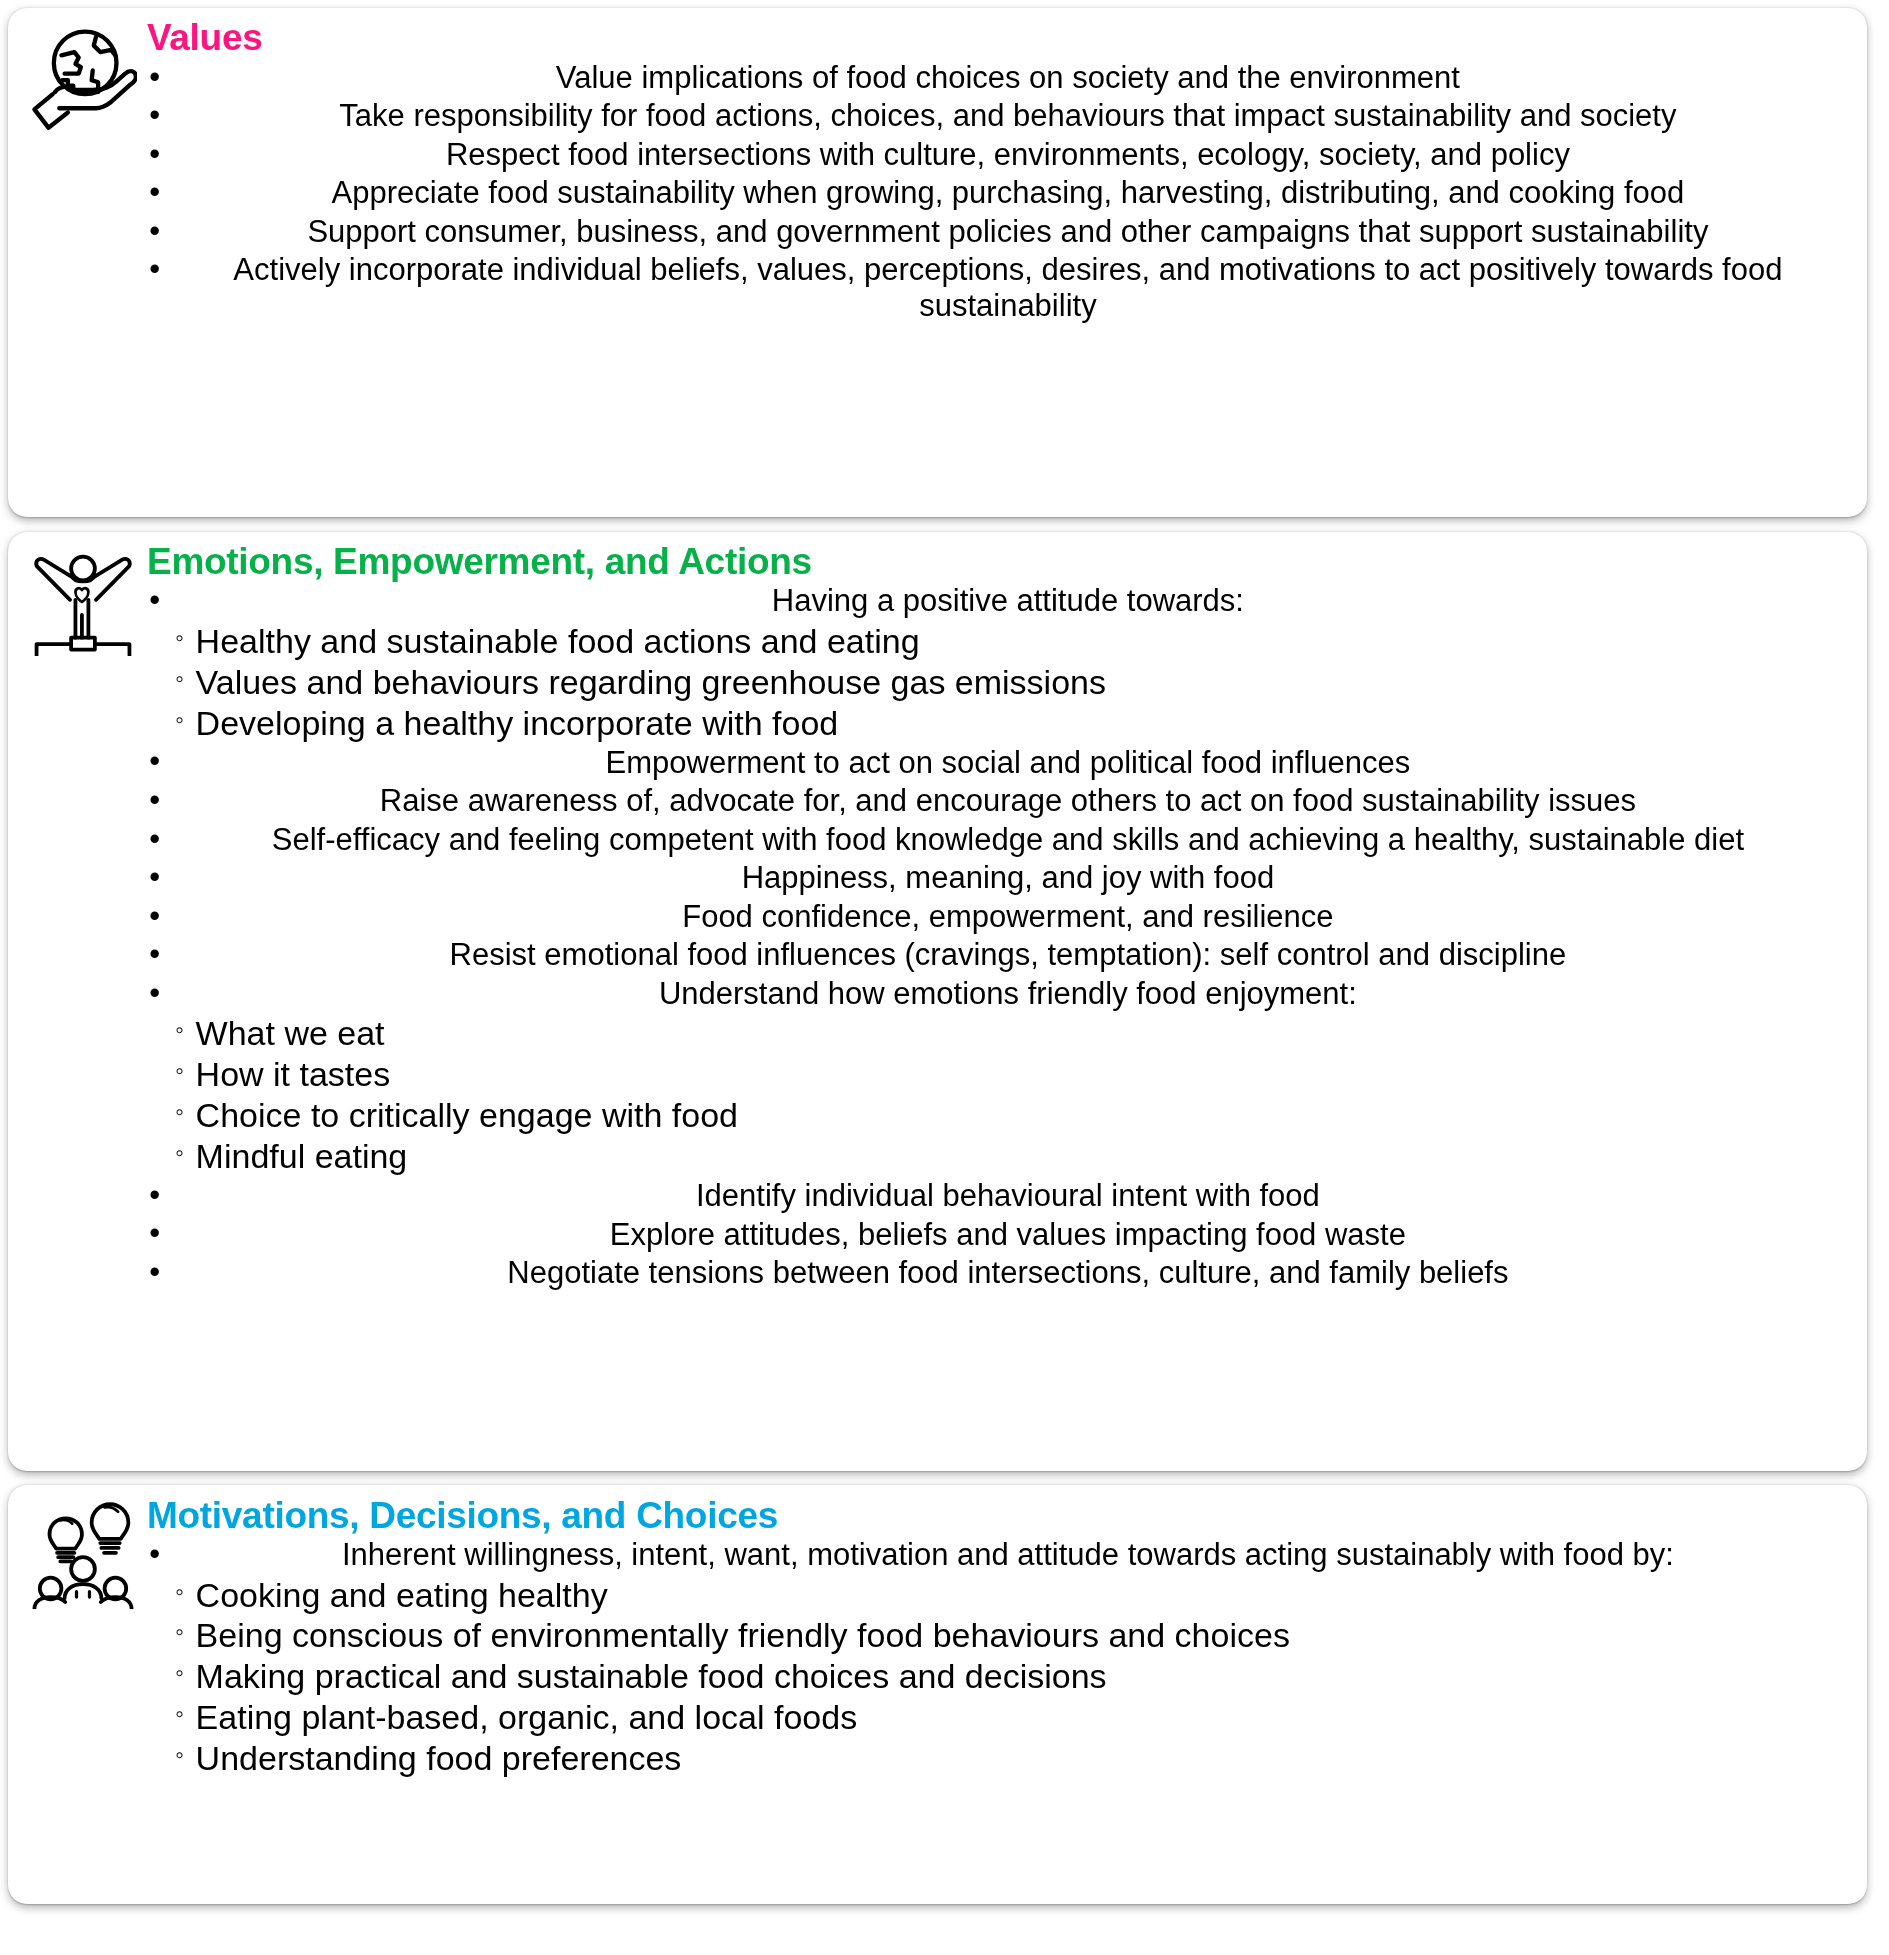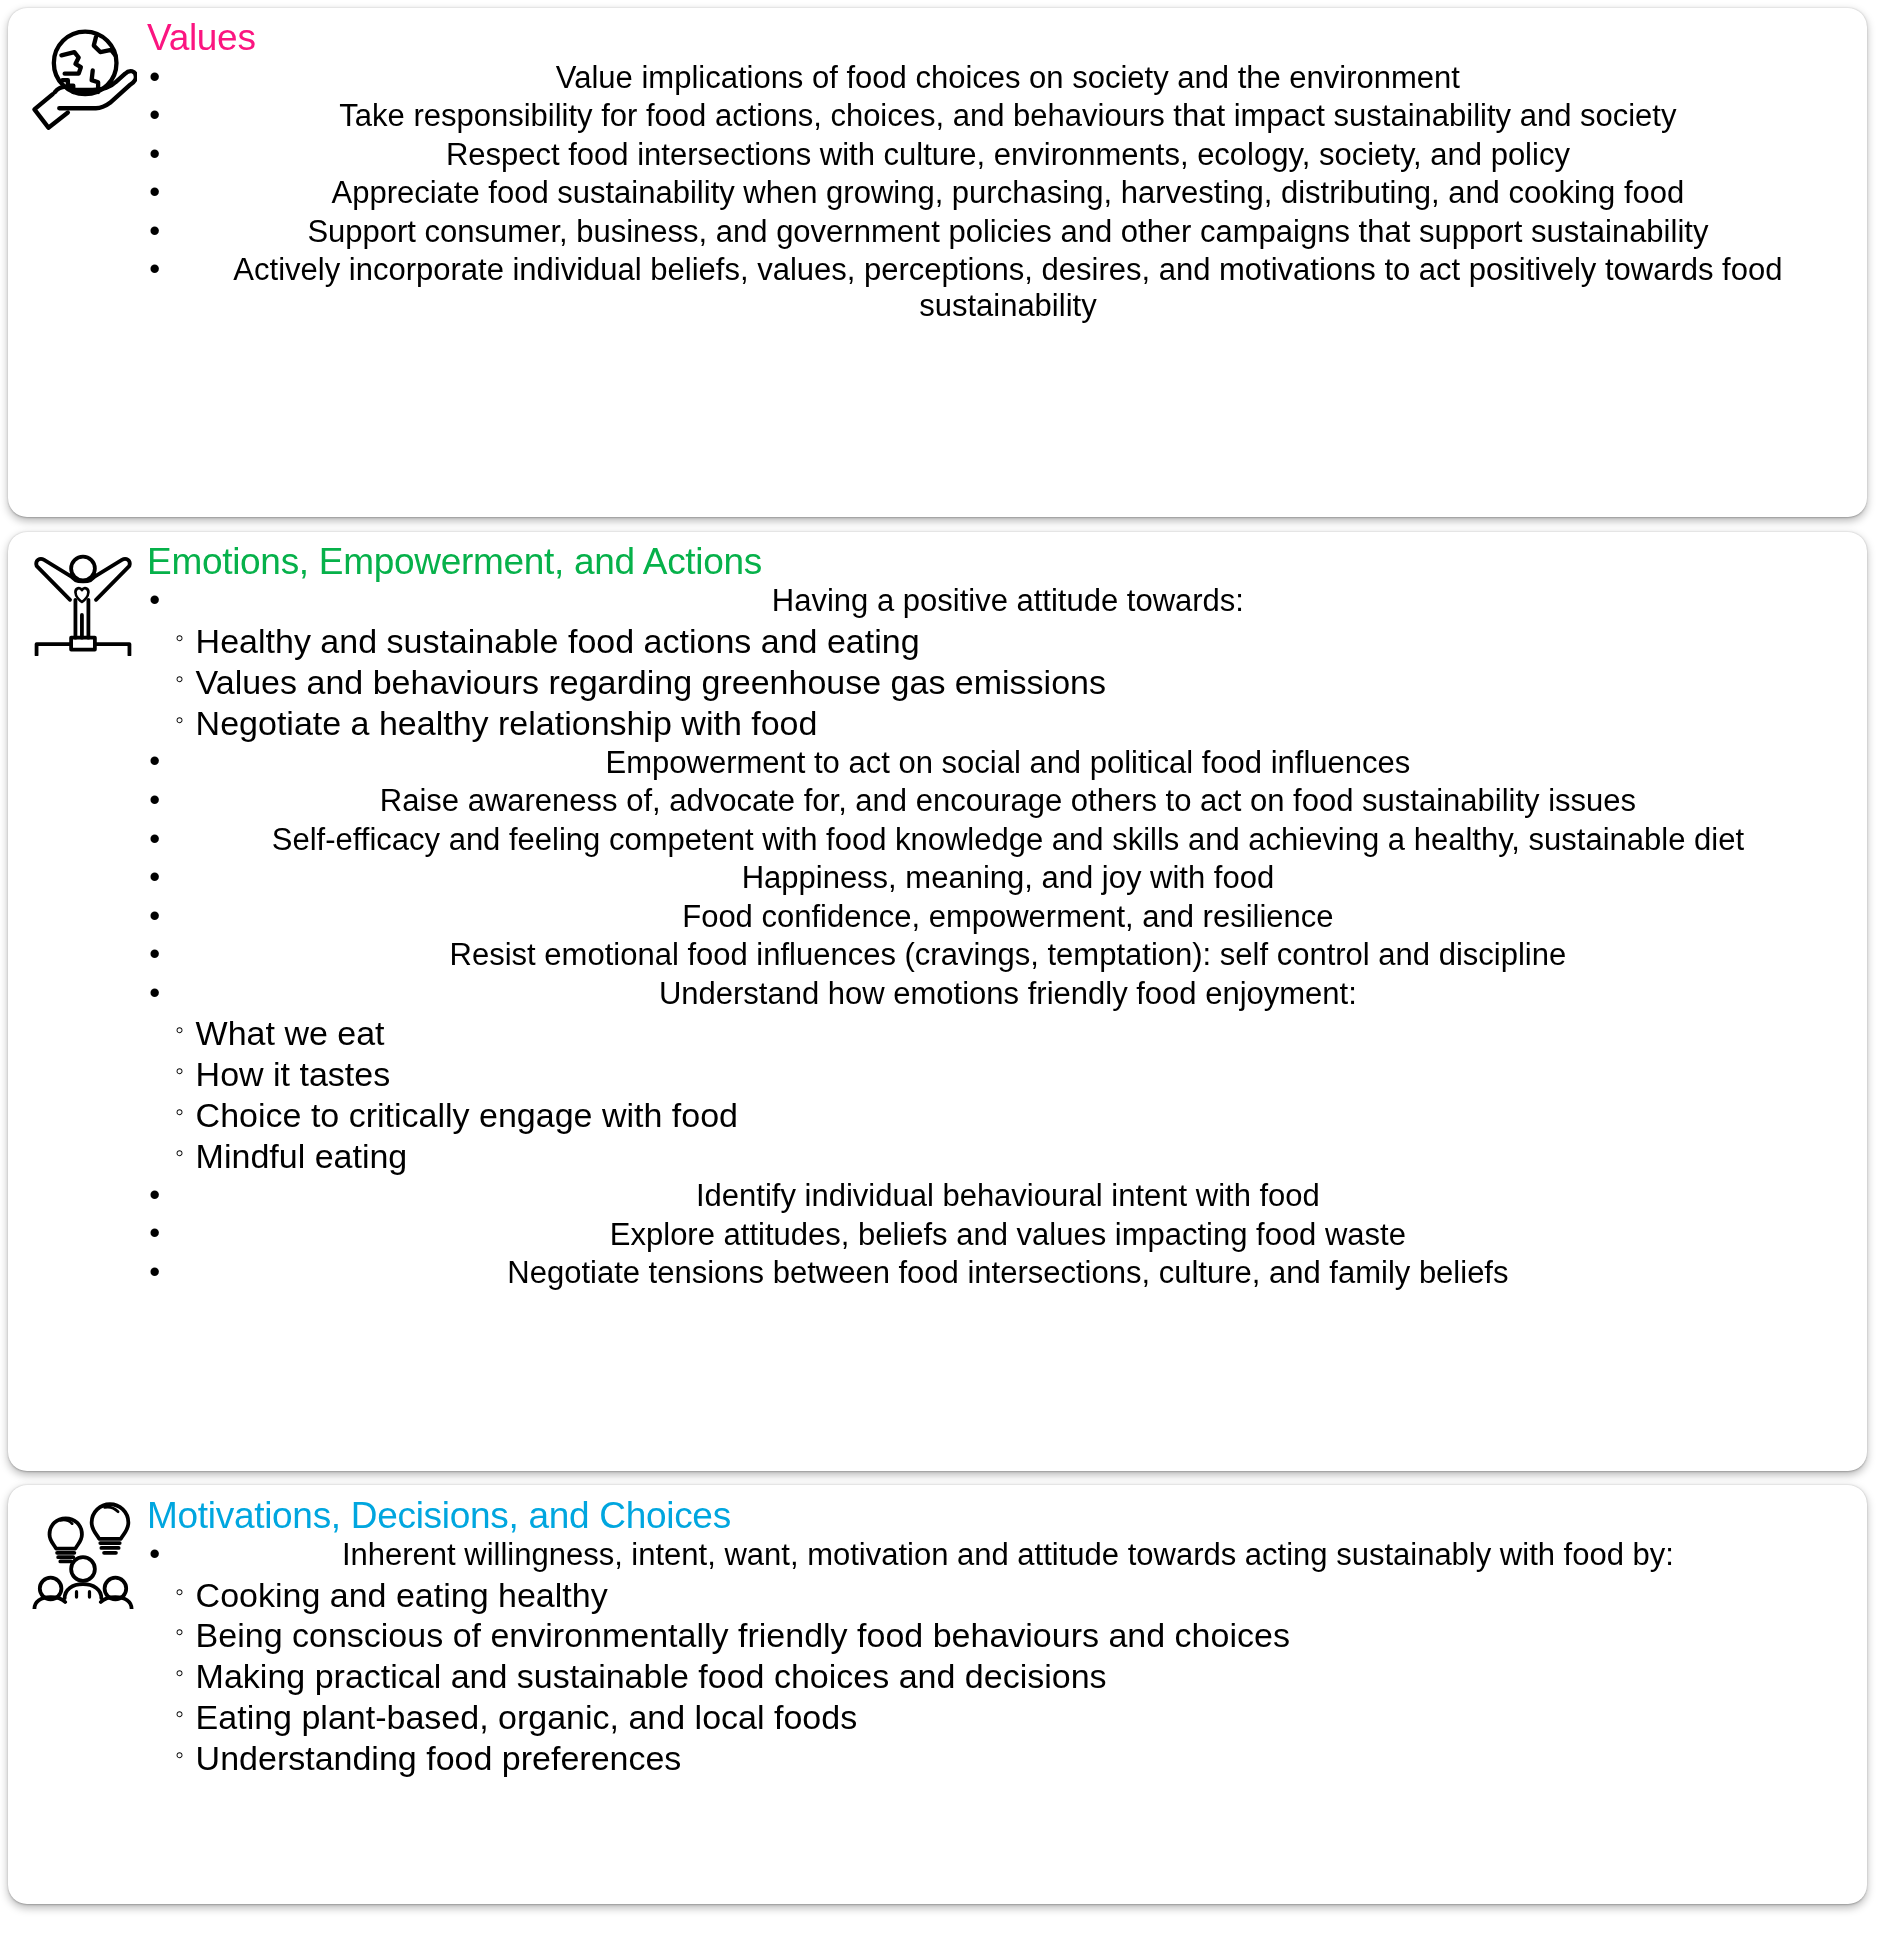--- a/index.html
+++ b/index.html
@@ -47,21 +47,21 @@
   .icon-col svg { display: block; }
 
   .body-col {
     flex: 1 1 auto;
     min-width: 0;
     padding-top: 1.1px;
   }
 
   .panel-title {
     font-size: 37px;
-    font-weight: normal;
+    font-weight: bold;
     line-height: 1.0;
     letter-spacing: -0.3px;
     margin: 0 0 3.4px 0;
     white-space: nowrap;
   }
   .t-values  { color: #FB1580; }
   .t-emotion { color: #06B14A; }
   .t-motiv   { color: #00A6DF; }
 
   ul.lvl1, ul.lvl2 {
@@ -154,21 +154,21 @@
         </svg>
       </span>
     </div>
     <div class="body-col">
       <h2 class="panel-title t-emotion">Emotions, Empowerment, and Actions</h2>
       <ul class="lvl1">
         <li class="b1">Having a positive attitude towards:</li>
         <ul class="lvl2">
           <li class="b2">Healthy and sustainable food actions and eating</li>
           <li class="b2">Values and behaviours regarding greenhouse gas emissions</li>
-          <li class="b2">Negotiate a healthy relationship with food</li>
+          <li class="b2">Developing a healthy incorporate with food</li>
         </ul>
         <li class="b1">Empowerment to act on social and political food influences</li>
         <li class="b1">Raise awareness of, advocate for, and encourage others to act on food sustainability issues</li>
         <li class="b1">Self-efficacy and feeling competent with food knowledge and skills and achieving a healthy, sustainable diet</li>
         <li class="b1">Happiness, meaning, and joy with food</li>
         <li class="b1">Food confidence, empowerment, and resilience</li>
         <li class="b1">Resist emotional food influences (cravings, temptation): self control and discipline</li>
         <li class="b1">Understand how emotions friendly food enjoyment:</li>
         <ul class="lvl2">
           <li class="b2">What we eat</li>

